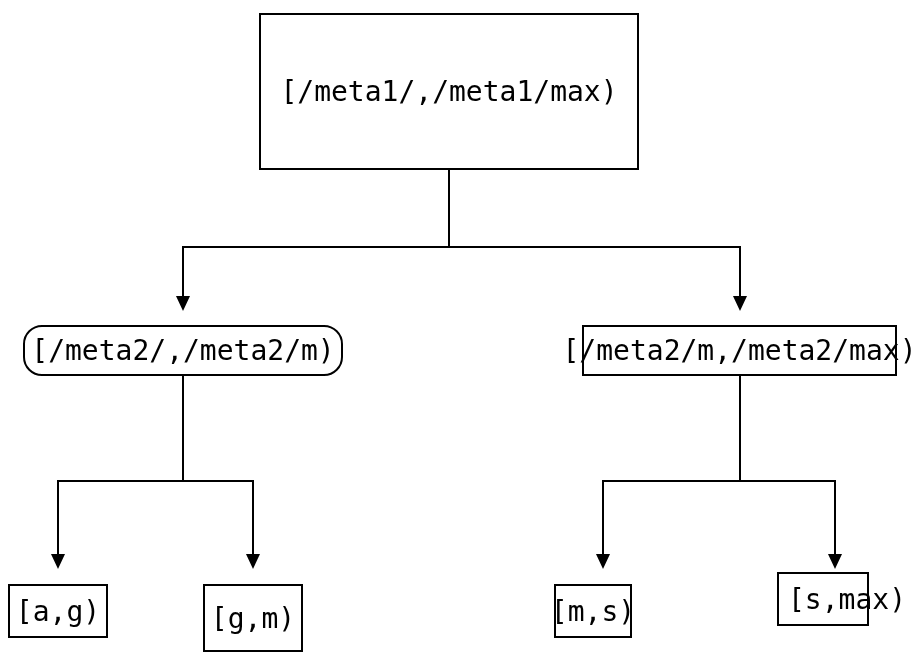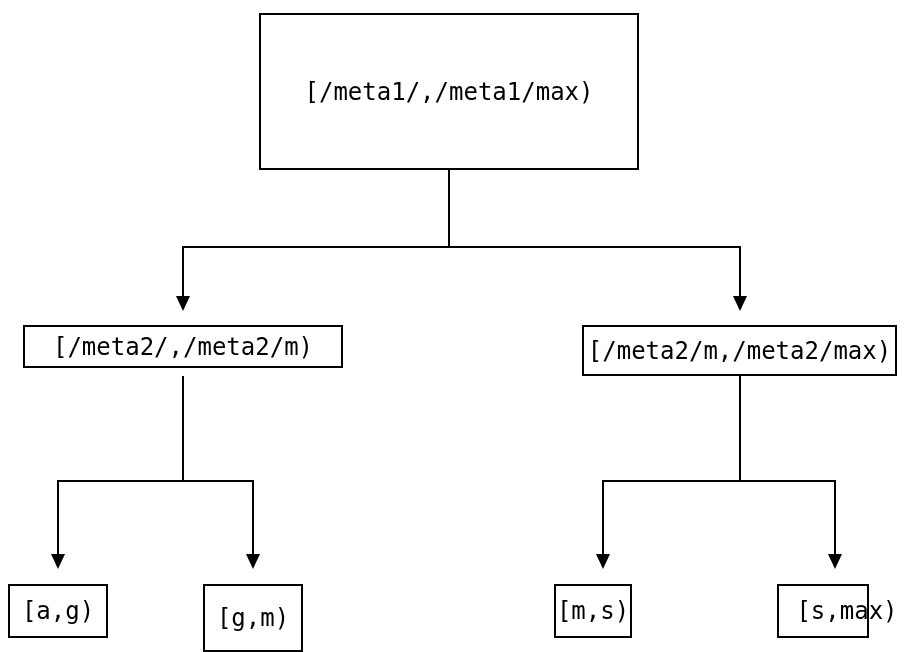--- a/index.html
+++ b/index.html
@@ -23,31 +23,31 @@
     height: 652px;
   }
   .node {
     position: absolute;
     box-sizing: border-box;
     border: 2px solid #000000;
     background: #ffffff;
     display: flex;
     align-items: center;
     justify-content: center;
-    font-size: 24px;
+    font-size: 28px;
     color: #000000;
     white-space: nowrap;
   }
   .node-root   { left: 259px; top: 13px;  width: 380px; height: 157px; }
-  .node-left   { left: 23px;  top: 325px; width: 320px; height: 43px;  }
+  .node-left   { left: 23px;  top: 325px; width: 320px; height: 51px; border-radius: 19px;  }
   .node-right  { left: 582px; top: 325px; width: 315px; height: 51px;  }
   .node-leaf-ag   { left: 8px;   top: 584px; width: 100px; height: 54px; }
   .node-leaf-gm   { left: 203px; top: 584px; width: 100px; height: 68px; }
   .node-leaf-ms   { left: 554px; top: 584px; width: 78px;  height: 54px; }
-  .node-leaf-smax { left: 777px; top: 584px; width: 92px; height: 54px; padding-left: 48px; }
+  .node-leaf-smax { left: 777px; top: 572px; width: 92px; height: 54px; padding-left: 48px; }
   .edge {
     fill: none;
     stroke: #000000;
     stroke-width: 2;
   }
   .arrowhead {
     fill: #000000;
     stroke: none;
   }
 </style>

